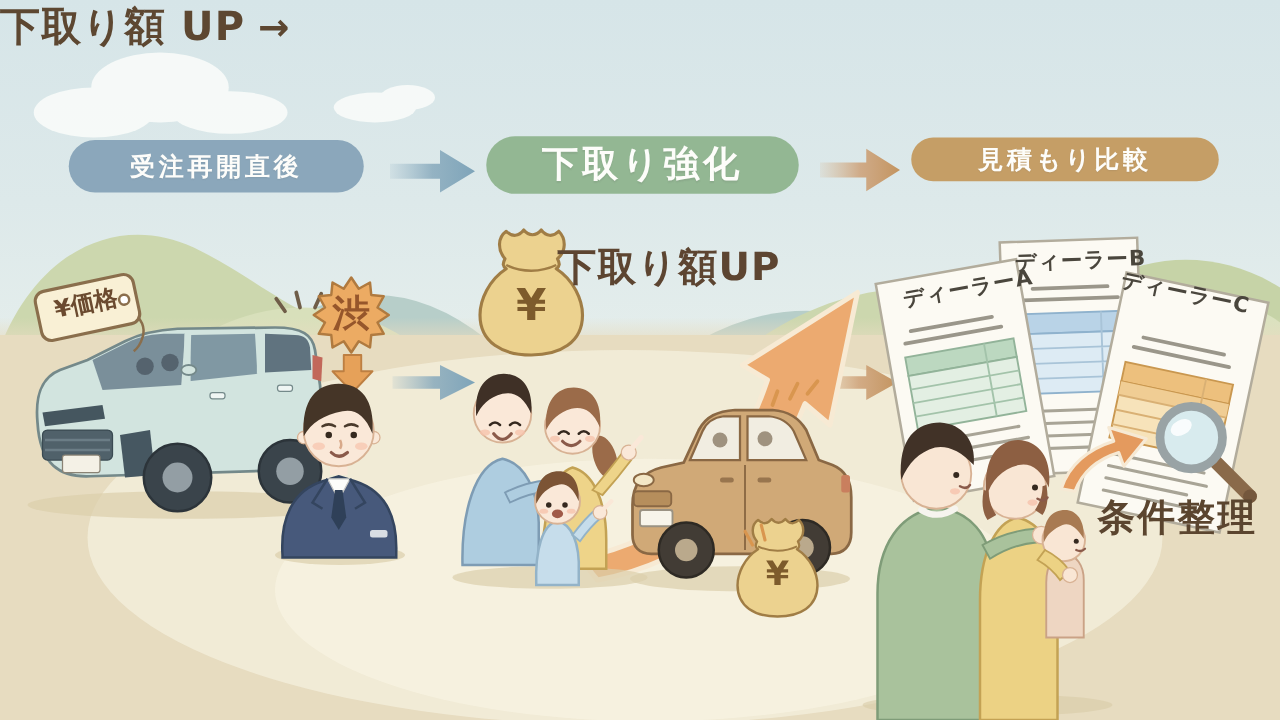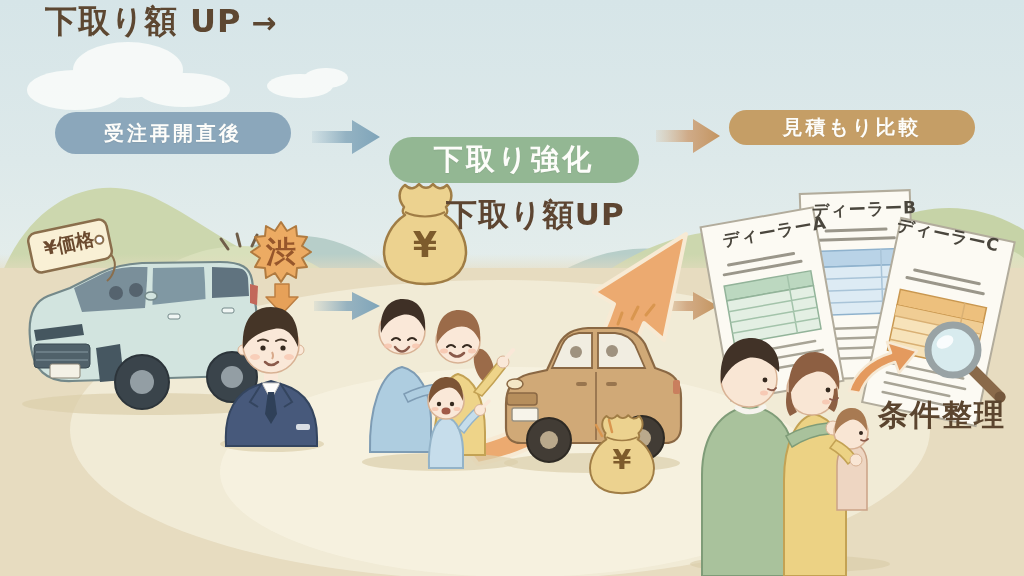--- a/index.html
+++ b/index.html
@@ -9,31 +9,31 @@
     font-family:"DejaVu Sans",sans-serif;
   }
   .canvas svg{position:absolute;left:0;top:0;}
   .txt{position:absolute;font-weight:700;color:#5e4833;white-space:nowrap;line-height:1;}
   .pill{
     position:absolute;display:flex;align-items:center;justify-content:center;
     border-radius:26px;color:#fdfdfa;font-weight:700;letter-spacing:3px;
     text-shadow:0 1px 1px rgba(90,90,90,.12);
   }
   .pill1{left:55px;top:112px;width:236px;height:42px;background:#8ba7bb;font-size:20px;}
-  .pill2{left:389px;top:109px;width:250px;height:46px;background:#93b793;font-size:29px;margin-top:28px;}
+  .pill2{left:389px;top:109px;width:250px;height:46px;background:#93b793;font-size:29px;}
   .pill3{left:729px;top:110px;width:246px;height:35px;background:#c59e66;font-size:20px;}
   .tag-label{left:36px;top:234px;width:66px;text-align:center;font-size:19px;color:#6b4a2f;
     transform:rotate(-12deg);transform-origin:center;}
   .burst-label{left:263px;top:237px;width:36px;text-align:center;font-size:30px;color:#96562b;}
   .caption-left{left:90px;top:455px;font-size:31px;letter-spacing:2px;color:#684c35;}
   .headline-mid{left:446px;top:199px;font-size:31px;letter-spacing:1px;color:#5d4531;}
   .bag-yen-big{left:405px;top:228px;width:40px;text-align:center;font-size:35px;color:#7d5b2c;}
   .bag-yen-small{left:603px;top:446px;width:38px;text-align:center;font-size:27px;color:#7d5b2c;}
   .caption-mid{left:398px;top:450px;display:flex;align-items:center;}
-  .caption-mid .cap{font-size:32px;letter-spacing:1px;color:#5d4731;font-weight:700;padding-left:45px;}
+  .caption-mid .cap{font-size:32px;letter-spacing:1px;color:#5d4731;font-weight:700;}
   .caption-mid .arr{font-size:30px;color:#5d4731;font-weight:700;margin-left:10px;}
   .doc-title{font-size:17px;color:#4a463d;text-align:center;letter-spacing:1px;}
   .doc-title-a{left:722px;top:224px;width:96px;transform:rotate(-10deg);}
   .doc-title-b{left:812px;top:201px;width:92px;transform:rotate(-2deg);}
   .doc-title-c{left:896px;top:226px;width:96px;transform:rotate(12deg);}
   .caption-right{left:878px;top:400px;font-size:30px;letter-spacing:2px;color:#5b452f;}
 </style>
 </head>
 <body>
 

